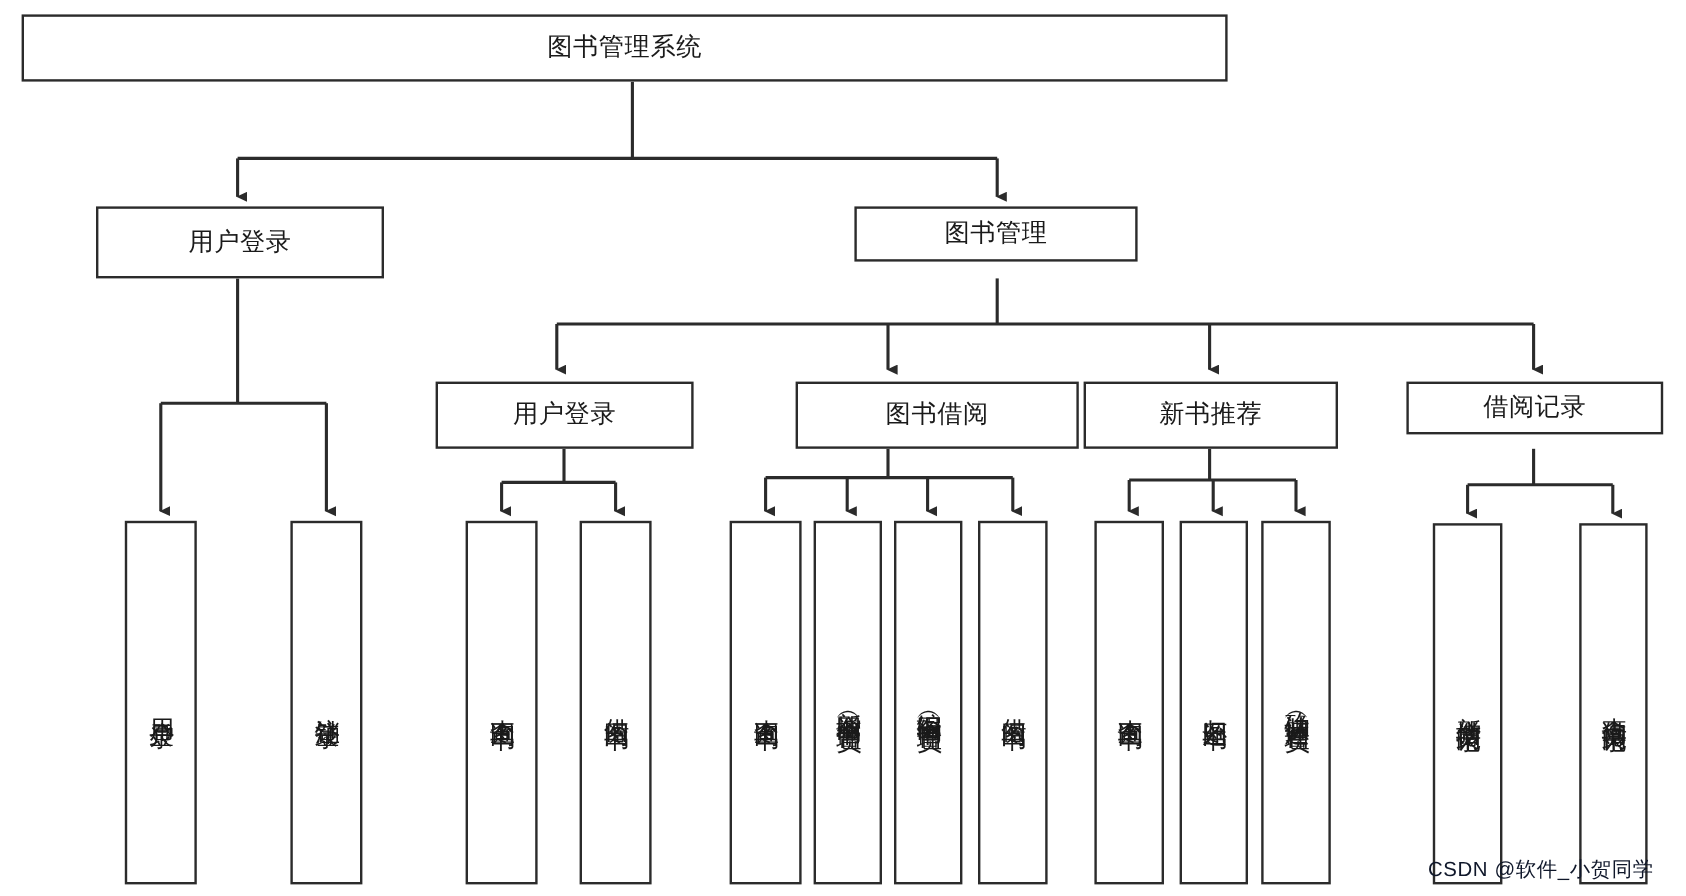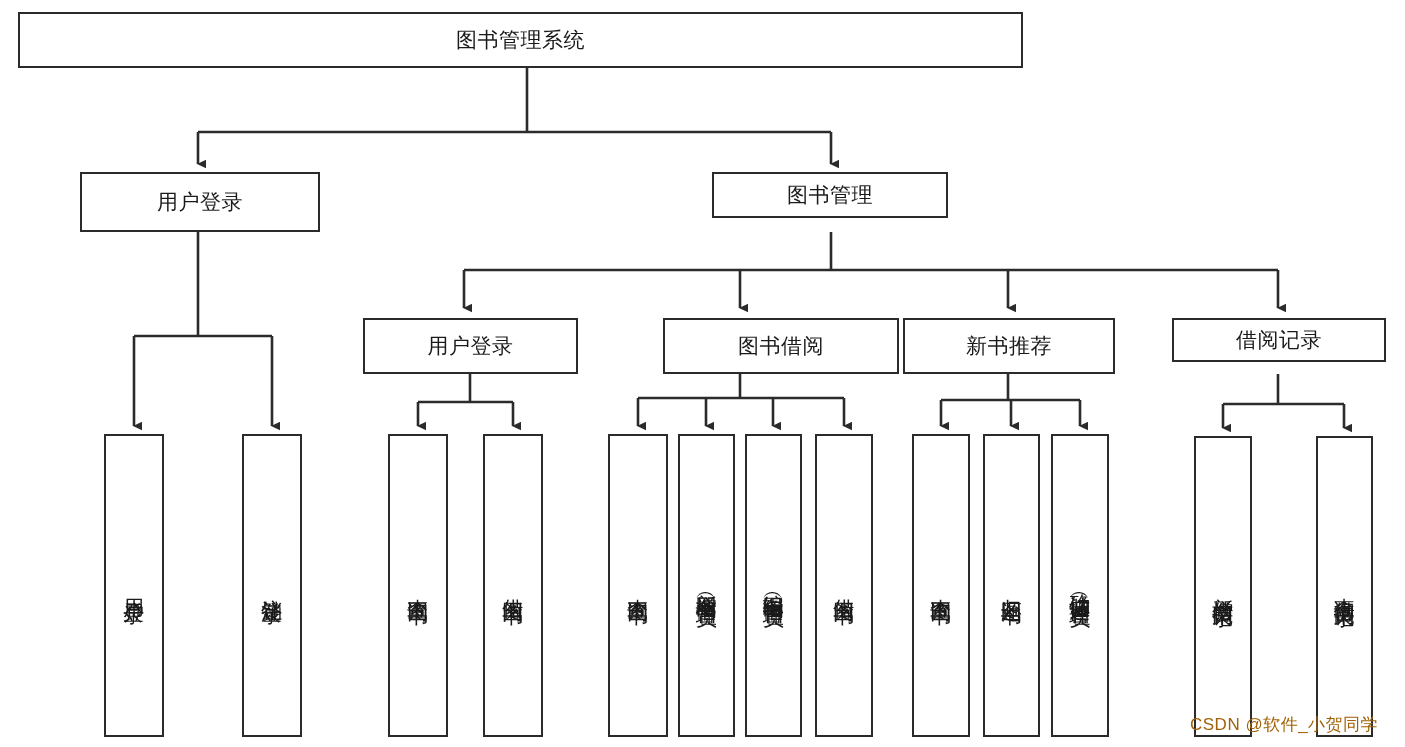--- a/index.html
+++ b/index.html
@@ -54,21 +54,21 @@
     top: 0;
     width: 1405px;
     height: 747px;
     pointer-events: none;
   }
   .watermark {
     position: absolute;
     left: 1190px;
     top: 713px;
     font-size: 17px;
-    color: #a16207;
+    color: #0f172a;
     white-space: nowrap;
     letter-spacing: 0.5px;
   }
 </style>
 </head>
 <body>
 
 <div id="diagram-root">
 
   <svg class="connector-layer" viewBox="0 0 1405 747" width="1405" height="747" xmlns="http://www.w3.org/2000/svg">

